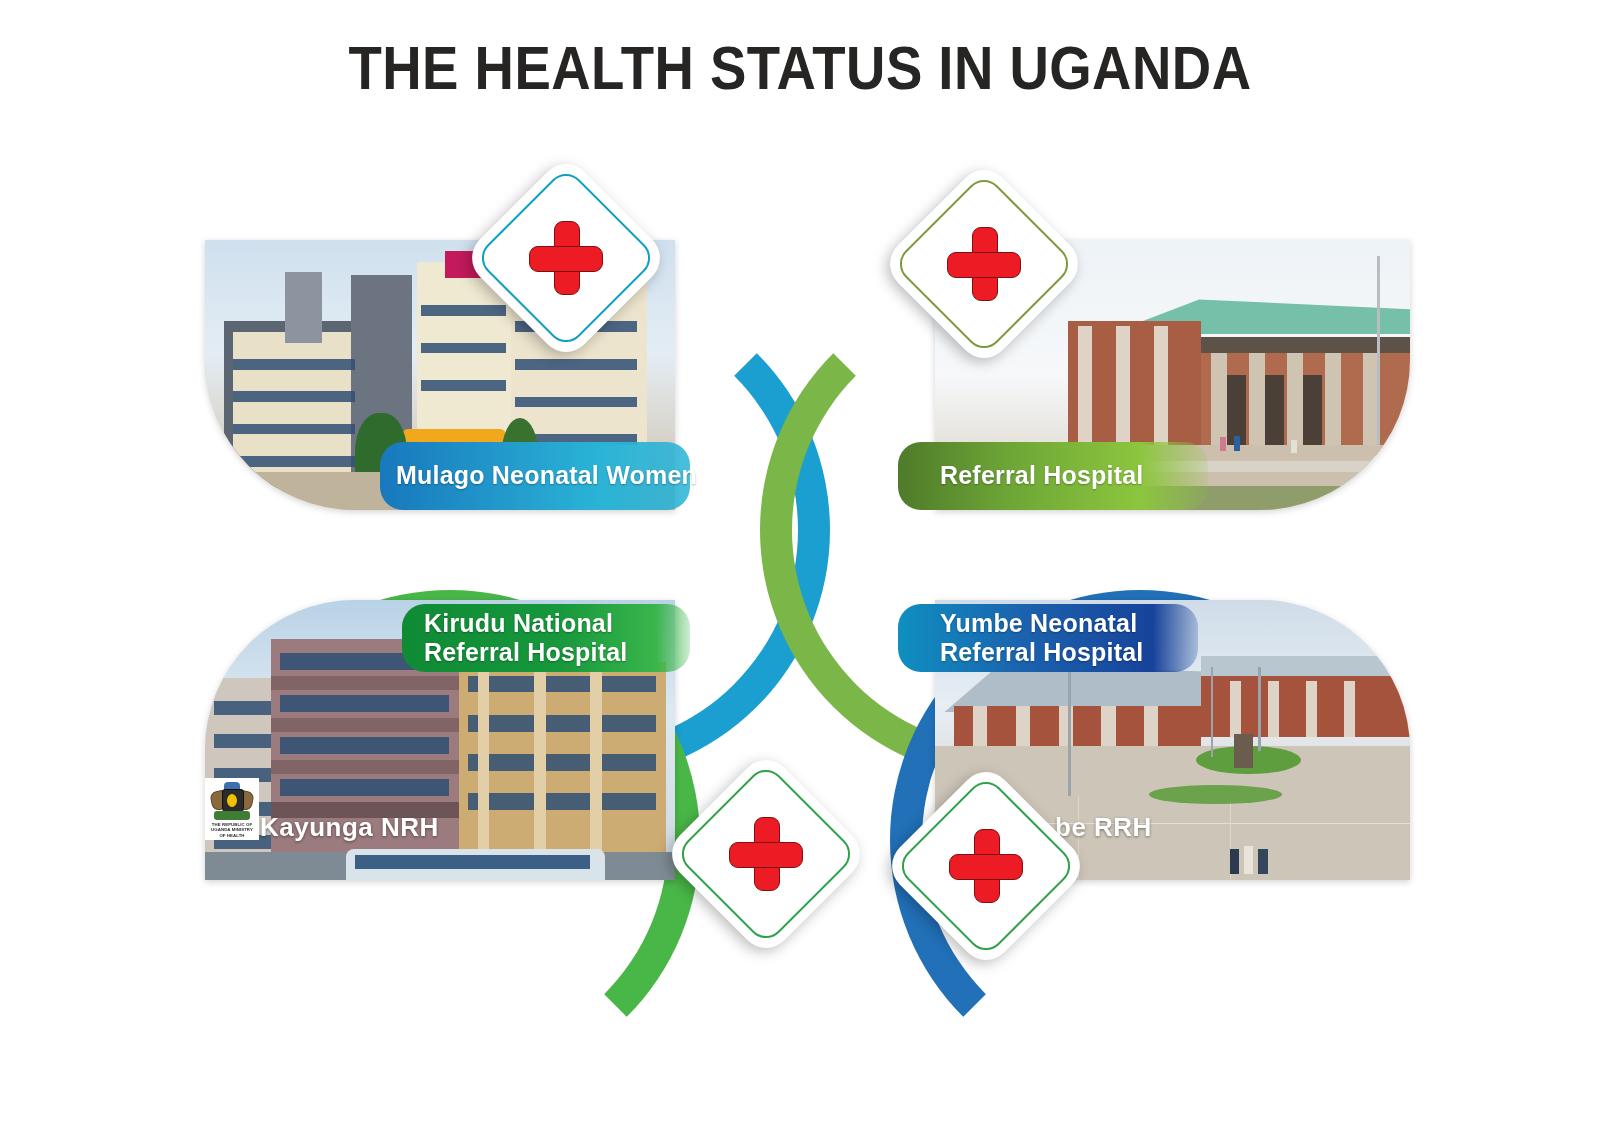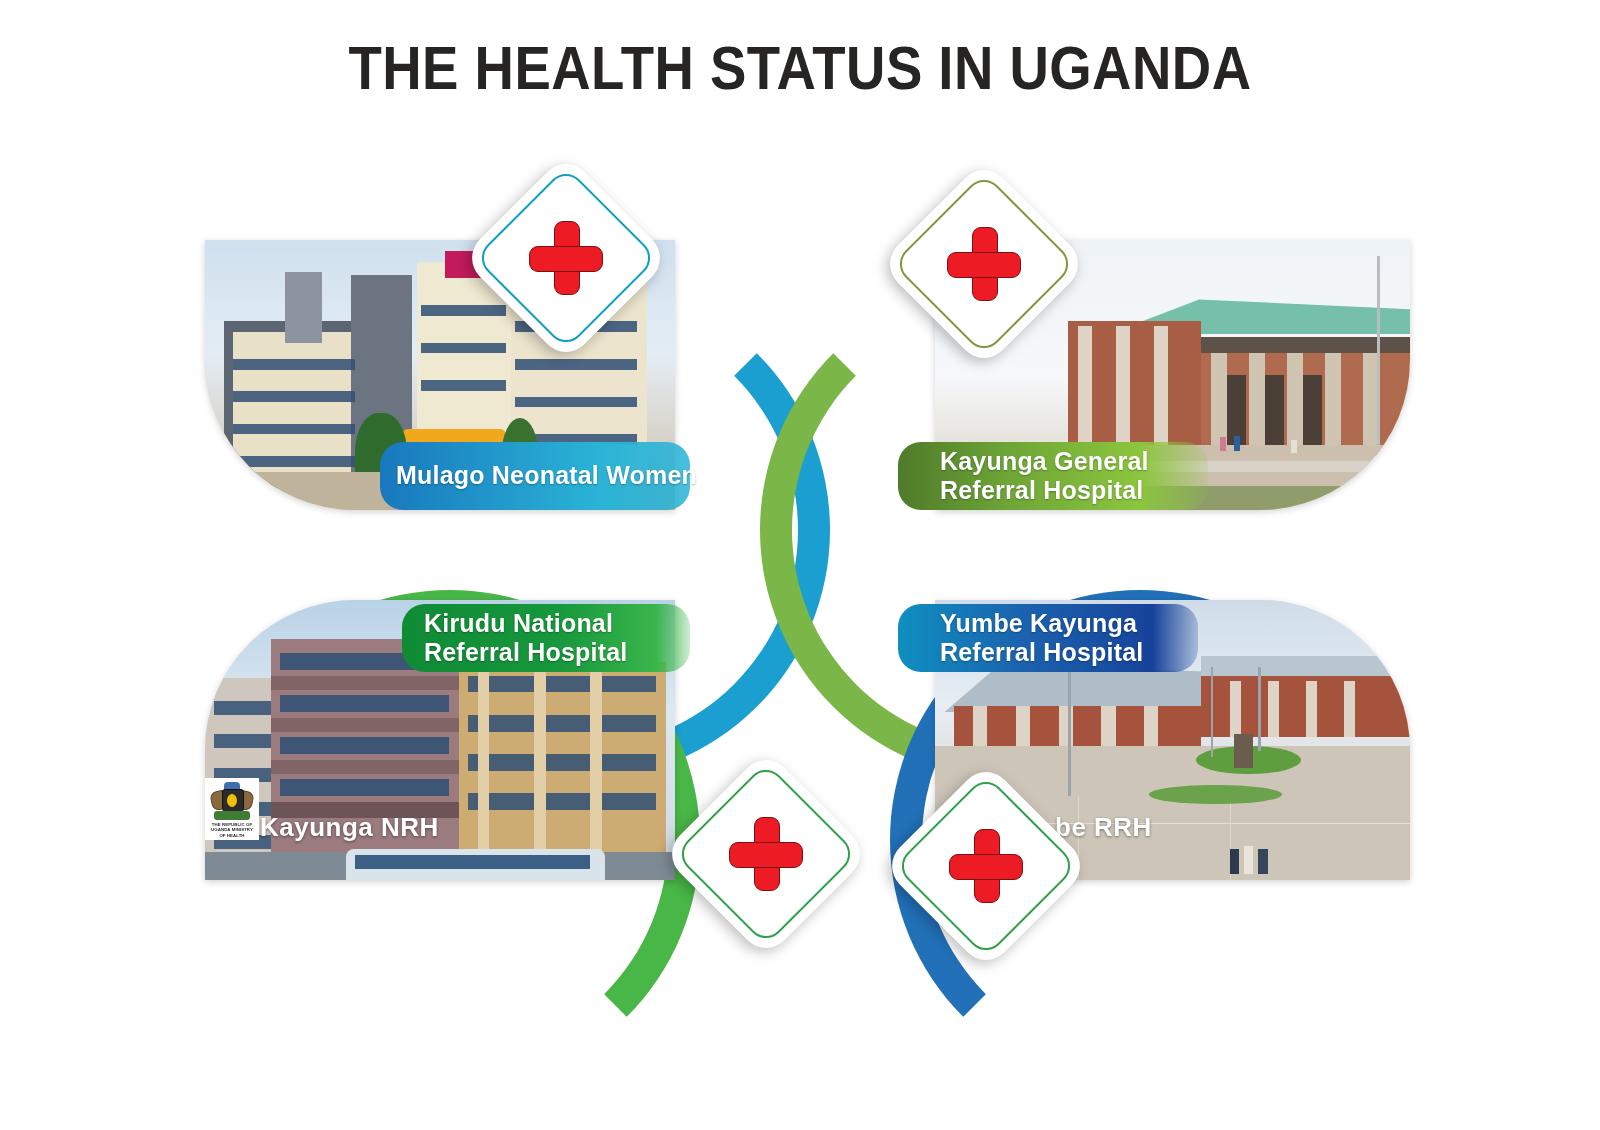--- a/index.html
+++ b/index.html
@@ -246,21 +246,20 @@
 
       <div class="bldg" style="left:6%;bottom:18%;width:14%;height:7%;background:#bb2222;border-radius:7px 9px 3px 3px;"></div>
 
       <div class="bldg" style="left:60%;bottom:22%;width:1.3%;height:5%;background:#d07a92;"></div>
       <div class="bldg" style="left:63%;bottom:22%;width:1.3%;height:5.5%;background:#2b5f9e;"></div>
       <div class="bldg" style="left:75%;bottom:21%;width:1.3%;height:5%;background:#e4e0d4;"></div>
     </div>
 
     <div class="band" style="left:8px;top:222px;width:310px;height:68px;padding-left:42px;
                 background:linear-gradient(90deg,#4f7a2a 0%,#6da536 35%,#8cc63e 78%,rgba(140,198,62,.15) 100%);">
-      <span class="l1">Kayunga General</span>
       <span class="l2">Referral Hospital</span>
     </div>
 
     <div class="badge" style="left:20px;top:-30px;">
       <div class="inner" style="border-color:#7c9a3c;"></div>
       <div class="cross">
         <b></b>
           <i></i>
       </div>
     </div>
@@ -375,21 +374,21 @@
       <div class="bldg" style="left:58%;top:24%;width:0.6%;height:32%;background:#9aa4ad;"></div>
       <div class="bldg" style="left:68%;top:24%;width:0.6%;height:30%;background:#9aa4ad;"></div>
 
       <div class="bldg" style="left:62%;bottom:2%;width:2%;height:9%;background:#2b3a4e;"></div>
       <div class="bldg" style="left:65%;bottom:2%;width:2%;height:10%;background:#e8e4da;"></div>
       <div class="bldg" style="left:68%;bottom:2%;width:2%;height:9%;background:#34455c;"></div>
     </div>
 
     <div class="band" style="left:8px;top:24px;width:300px;height:68px;padding-left:42px;
                 background:linear-gradient(90deg,#0f8fc0 0%,#1b62ae 42%,#17439a 85%,rgba(23,67,154,.25) 100%);">
-      <span class="l1">Yumbe Kayunga</span>
+      <span class="l1">Yumbe Neonatal</span>
       <span class="l2">Referral Hospital</span>
     </div>
 
     <div class="wm" style="left:165px;top:232px;">be RRH</div>
 
     <div class="badge" style="left:22px;top:212px;">
       <div class="inner" style="border-color:#2ea14a;"></div>
       <div class="cross">
         <b></b>
           <i></i>

